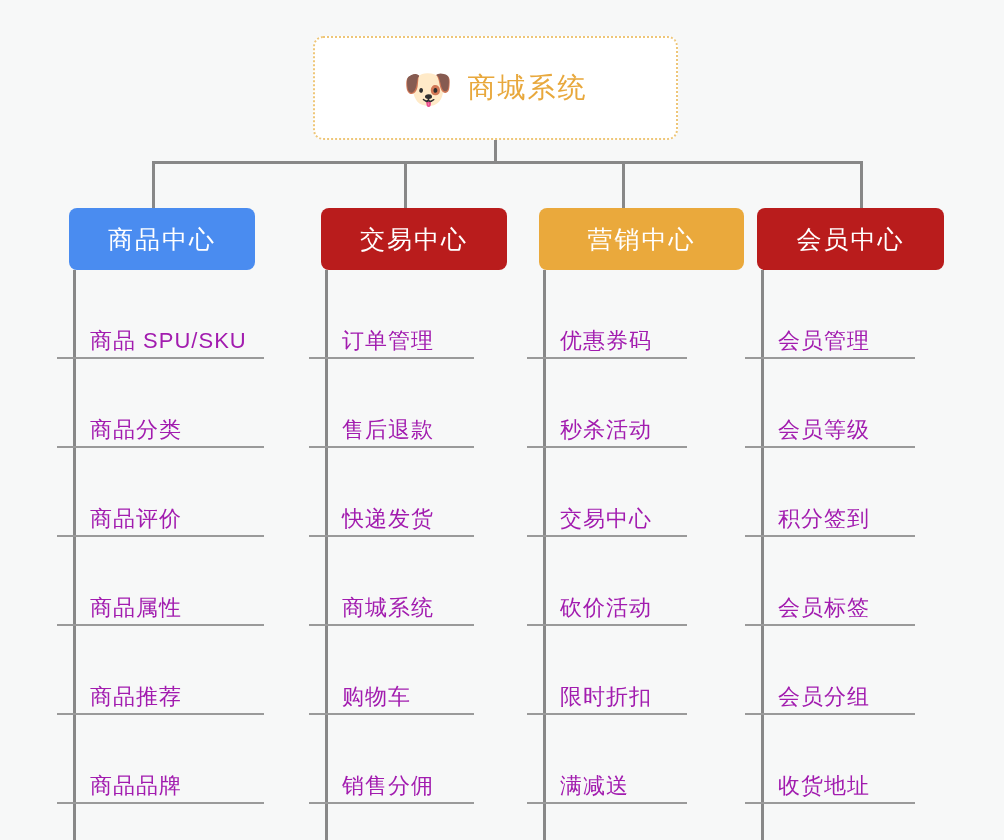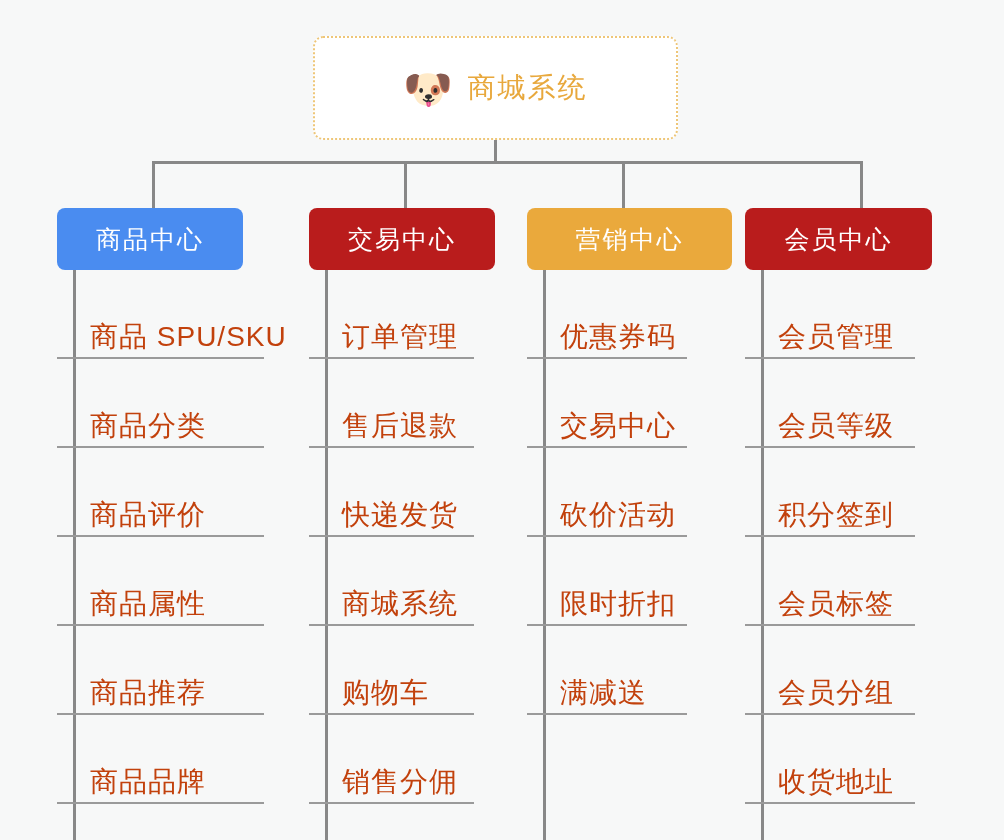--- a/index.html
+++ b/index.html
@@ -74,21 +74,21 @@
   }
 
   
   .column {
     position: absolute;
     top: 208px;
   }
   .cat-box {
     position: absolute;
     top: 0;
-    left: 0;
+    left: 12px;
     height: 62px;
     border-radius: 8px;
     display: flex;
     align-items: center;
     justify-content: center;
     color: #ffffff;
     font-size: 25px;
     letter-spacing: 2px;
     box-sizing: border-box;
   }
@@ -106,22 +106,22 @@
   .leaf {
     position: relative;
     box-sizing: border-box;
     height: 89px;
     border-bottom: 2px solid #9a9a9a;
     display: flex;
     align-items: flex-end;
     padding-bottom: 4px;
   }
   .leaf-label {
-    font-size: 28px;
-    color: #c2410c;
+    font-size: 22px;
+    color: #a21caf;
     letter-spacing: 1px;
     white-space: nowrap;
     padding-left: 33px;
     line-height: 1.1;
   }
 
   
   #col-0 { left: 57px; }
   #col-0 .cat-box { width: 186px; background: #4a8cf0; }
   #col-0 .cat-spine { left: 16px; height: 573px; }
@@ -217,20 +217,23 @@
   <div class="column" id="col-2">
     <div class="cat-box">
       <span>营销中心</span>
     </div>
     <div class="cat-spine"></div>
     <div class="leaf-list">
       <div class="leaf">
           <span class="leaf-label">优惠券码</span>
         </div>
       <div class="leaf">
+          <span class="leaf-label">秒杀活动</span>
+        </div>
+      <div class="leaf">
           <span class="leaf-label">交易中心</span>
         </div>
       <div class="leaf">
           <span class="leaf-label">砍价活动</span>
         </div>
       <div class="leaf">
           <span class="leaf-label">限时折扣</span>
         </div>
       <div class="leaf">
           <span class="leaf-label">满减送</span>

